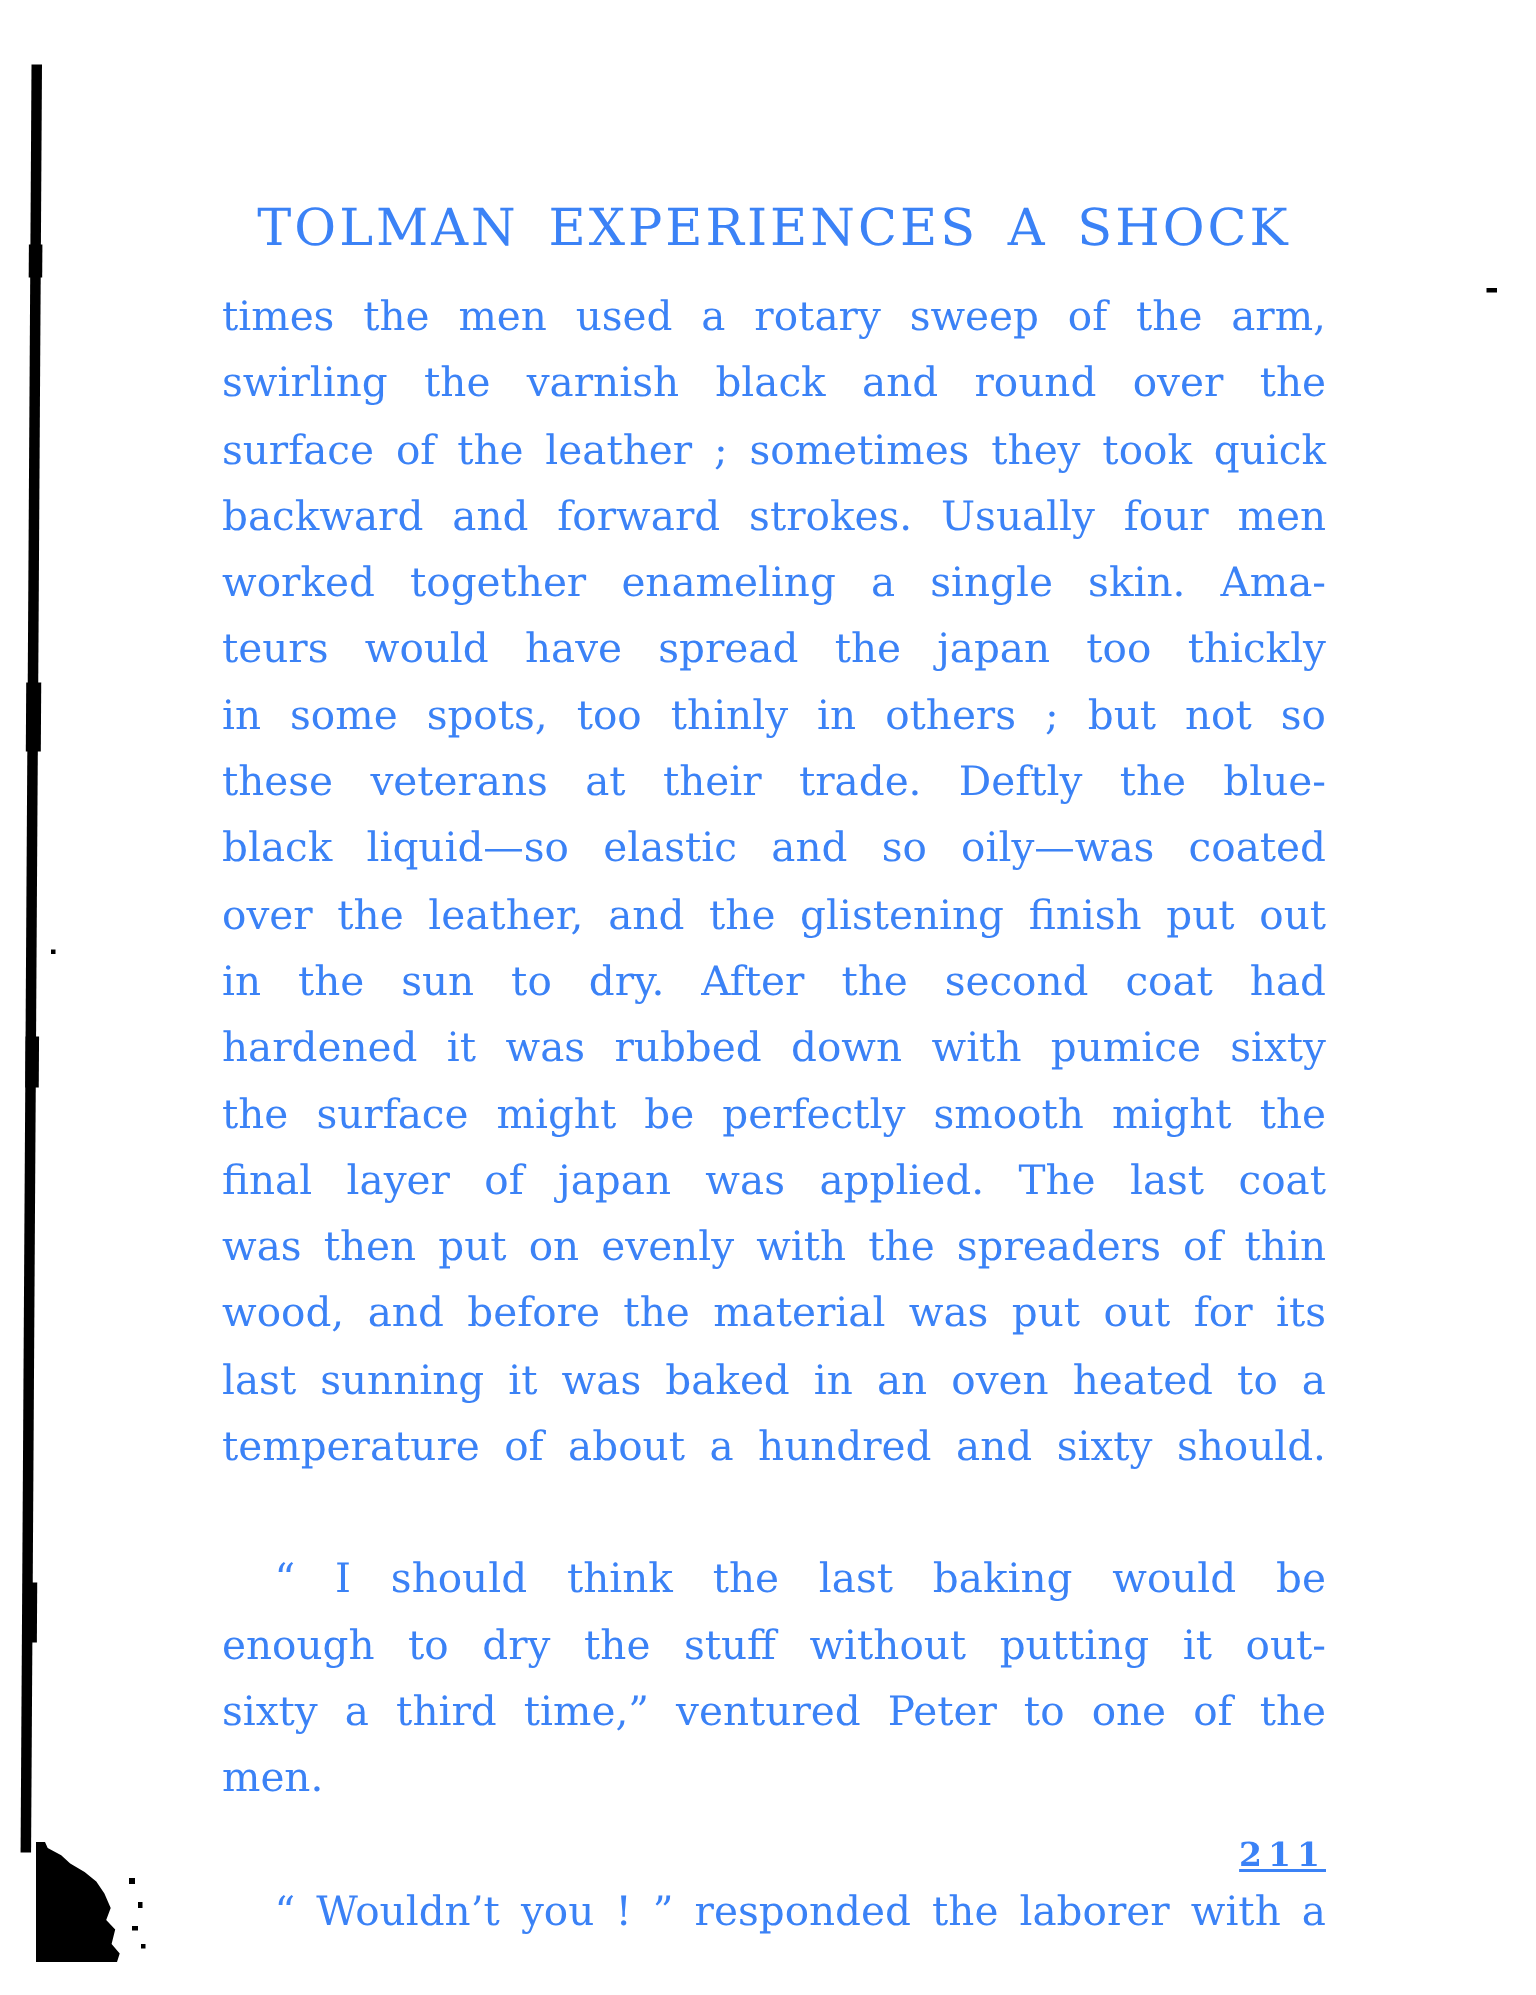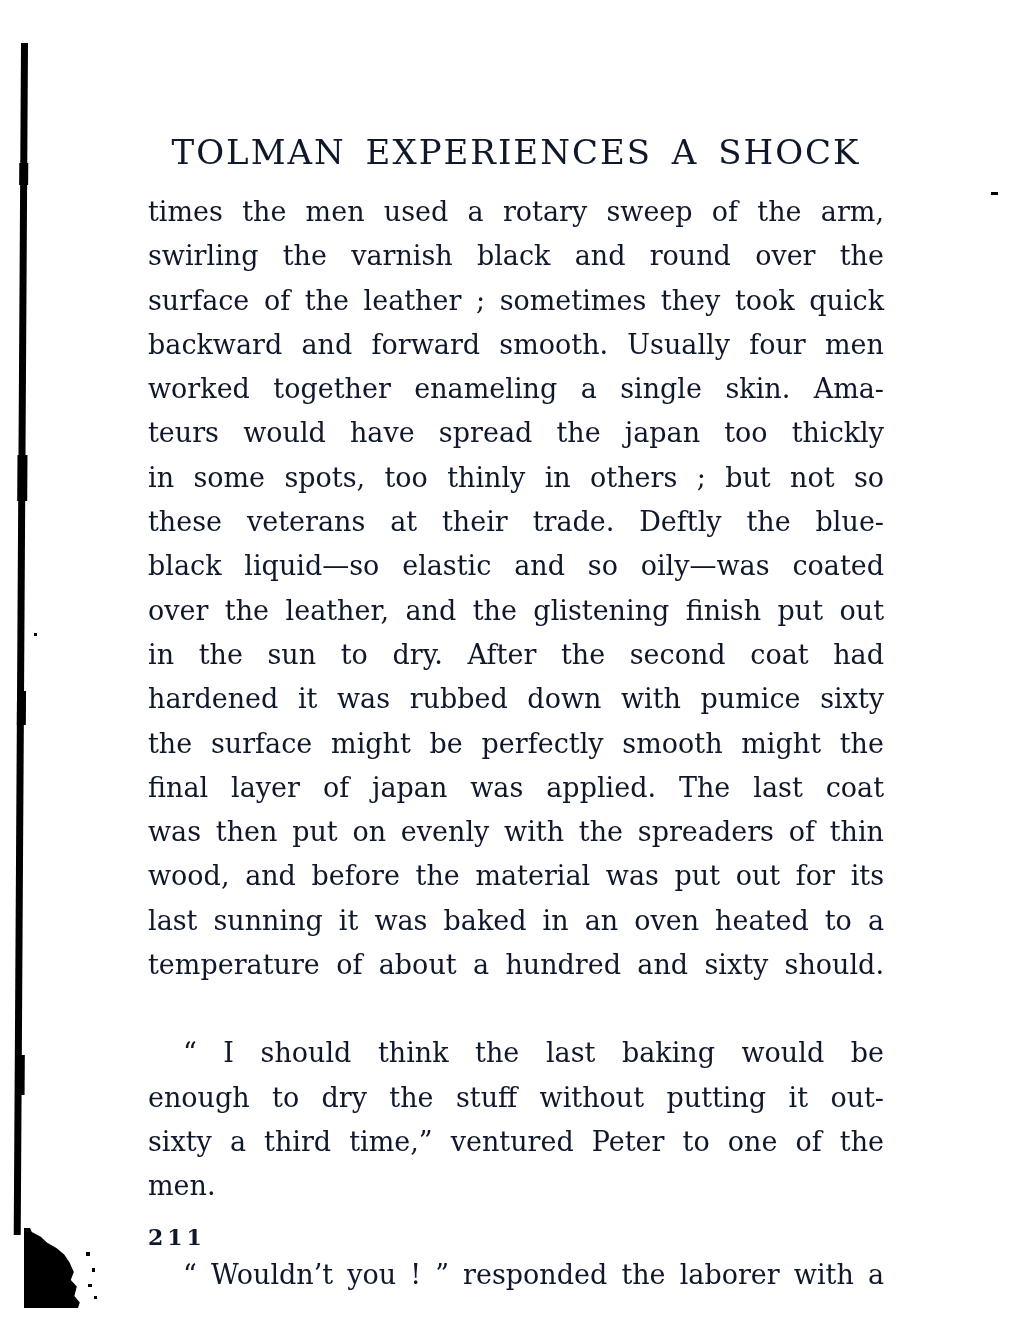--- a/index.html
+++ b/index.html
@@ -3,21 +3,21 @@
 <meta charset="utf-8">
 <style>
   html, body { margin: 0; padding: 0; background: #777; }
   .page {
     position: relative;
     width: 1024px;
     height: 1330px;
     background: #ffffff;
     overflow: hidden;
     font-family: "DejaVu Serif", "Liberation Serif", serif;
-    color: #0f172a;
+    color: #3b82f6;
   }
 
   
   .binding-line {
     position: absolute;
     left: 21px;
     top: 43px;
     width: 7px;
     height: 1192px;
     background: #000;
@@ -79,46 +79,47 @@
     white-space: normal;
   }
   .line.nj { text-align: right; text-align-last: left; }
   .line.ind { padding-left: 35px; margin-top: 44px; }
 
   .page-number {
     position: absolute;
     left: 148px;
     top: 1222px;
     width: 736px;
-    text-align: left;
+    text-align: right;
     font-size: 22px;
     font-weight: bold;
     letter-spacing: 4px;
     line-height: 30px;
+    text-decoration: underline;
   }
 </style>
 </head>
 <body>
 
 <div class="page">
 
   <div class="binding-line">
     <div class="bump bump1"></div>
     <div class="bump bump2"></div>
     <div class="bump bump3"></div>
     <div class="bump bump4"></div>
   </div>
 
   <h1 class="chapter-title">TOLMAN EXPERIENCES A SHOCK</h1>
 
   <div class="text-block" id="text-block">
       <div class="line">times the men used a rotary sweep of the arm,</div>
       <div class="line">swirling the varnish black and round over the</div>
       <div class="line">surface of the leather ; sometimes they took quick</div>
-      <div class="line">backward and forward smooth. Usually four men</div>
+      <div class="line">backward and forward strokes. Usually four men</div>
       <div class="line">worked together enameling a single skin. Ama-</div>
       <div class="line">teurs would have spread the japan too thickly</div>
       <div class="line">in some spots, too thinly in others ; but not so</div>
       <div class="line">these veterans at their trade. Deftly the blue-</div>
       <div class="line">black liquid—so elastic and so oily—was coated</div>
       <div class="line">over the leather, and the glistening finish put out</div>
       <div class="line">in the sun to dry. After the second coat had</div>
       <div class="line">hardened it was rubbed down with pumice sixty</div>
       <div class="line">the surface might be perfectly smooth might the</div>
       <div class="line">final layer of japan was applied. The last coat</div>

